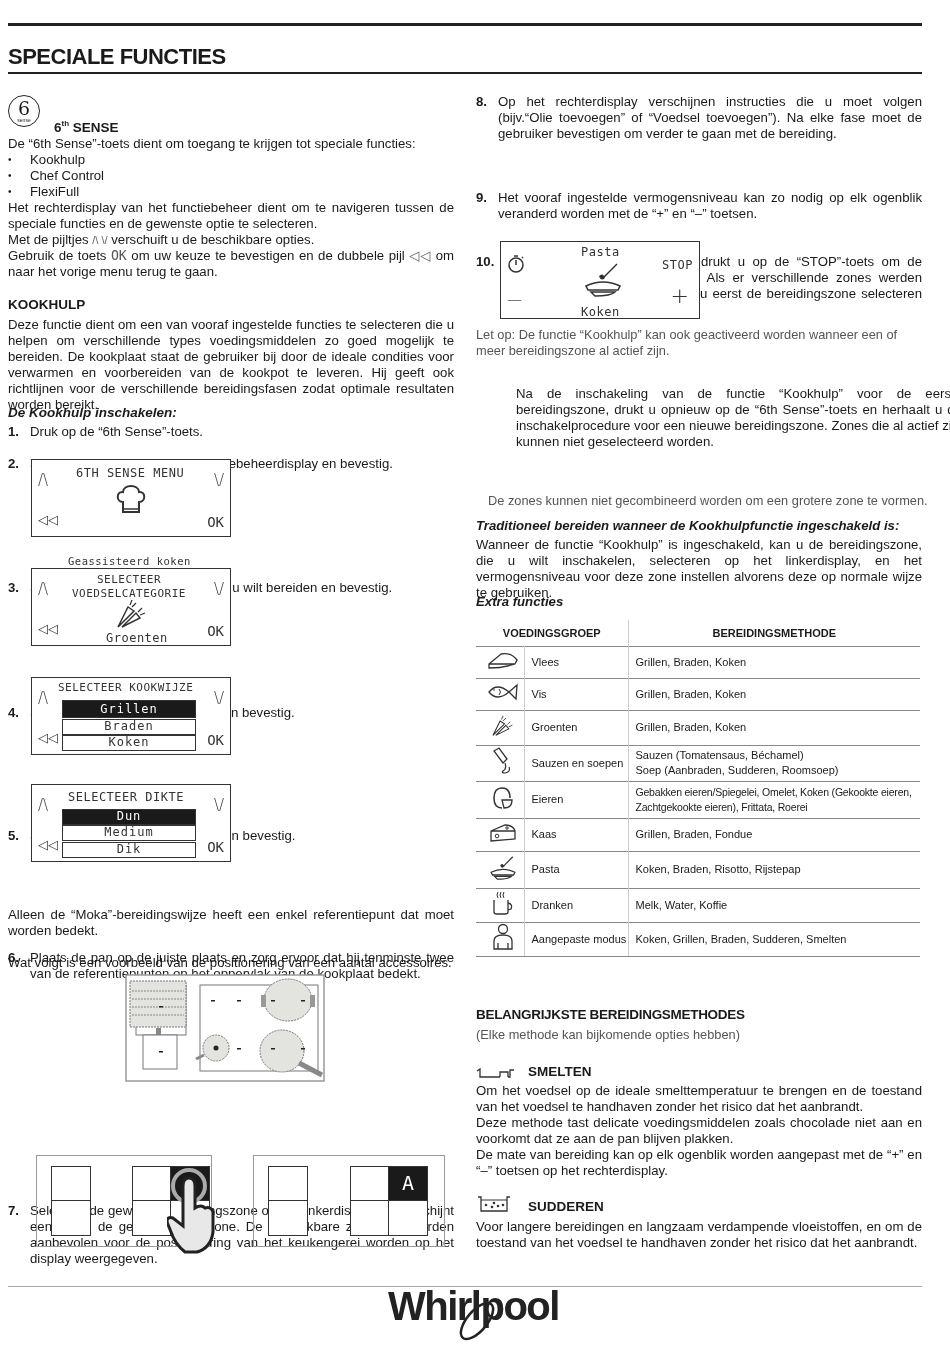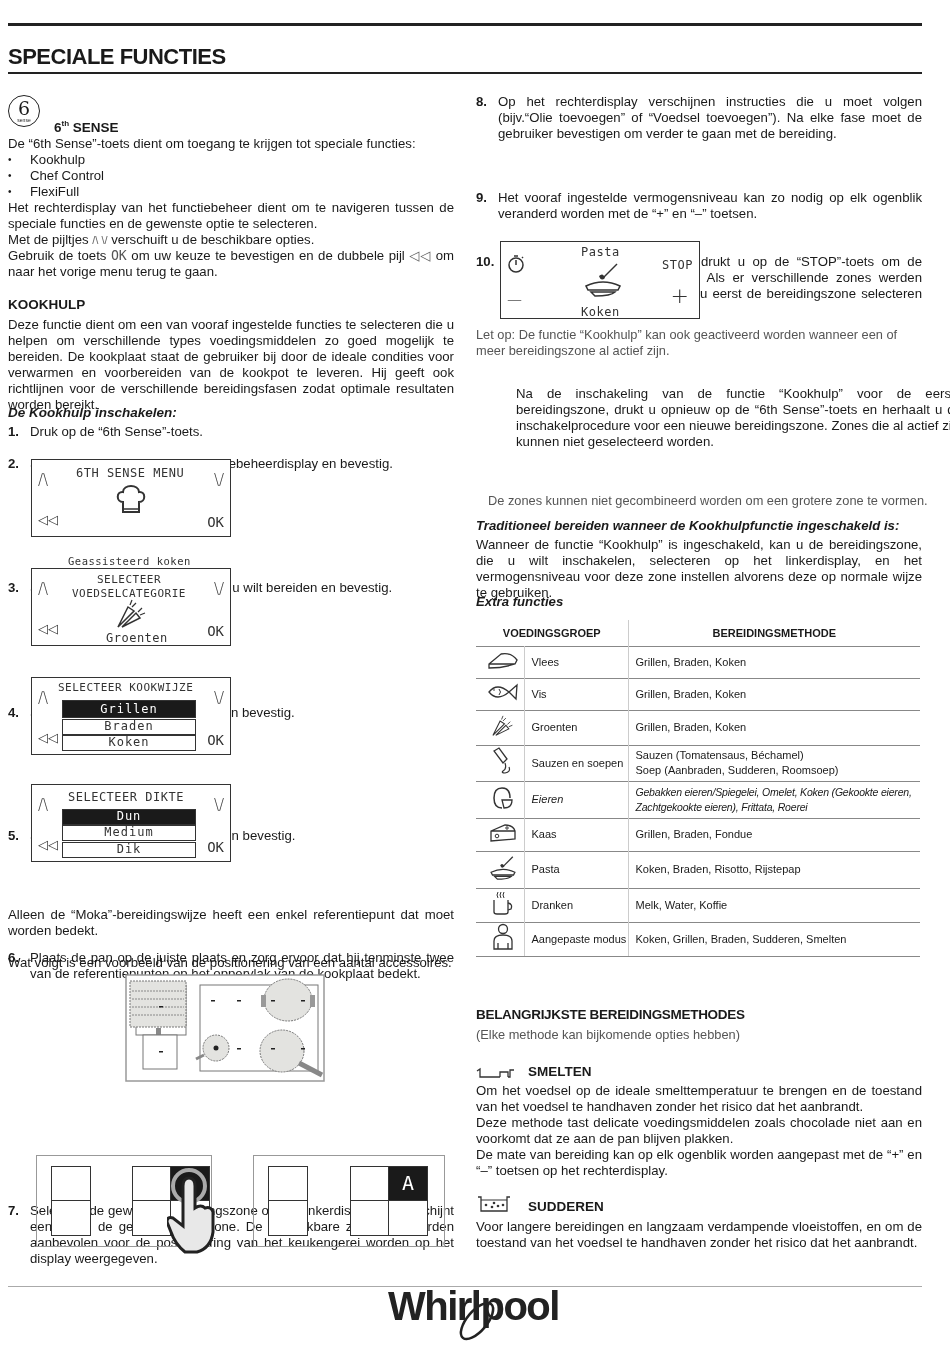--- a/index.html
+++ b/index.html
@@ -323,21 +323,21 @@
       <td class="icon-cell"><svg width="24" height="28" viewBox="0 0 24 28">
             <path d="M3 4 L8 1 L16 12 L12 16 Z" fill="none" stroke="#333" stroke-width="1.3"></path>
             <path d="M14 16 Q16 22 12 24 Q10 26 14 26 Q20 25 18 20" fill="none" stroke="#333" stroke-width="1.2"></path>
           </svg></td>
       <td class="group-cell">Sauzen en soepen</td>
       <td class="method-cell">
           <div>Sauzen (Tomatensaus, Béchamel)</div>
           <div>Soep (Aanbraden, Sudderen, Roomsoep)</div>
         </td>
     </tr>
-    <tr style="height:37px;font-style:italic;">
+    <tr style="height:37px;">
       <td class="icon-cell"><svg width="22" height="24" viewBox="0 0 22 24">
             <path d="M10 22 Q2 22 2 12 Q2 2 10 2 Q18 2 18 12" fill="none" stroke="#333" stroke-width="1.5"></path>
             <path d="M10 14 L20 14 Q20 22 12 22 Z" fill="none" stroke="#333" stroke-width="1.3"></path>
           </svg></td>
       <td class="group-cell">Eieren</td>
       <td class="method-cell" style="font-size:10.5px;letter-spacing:-0.2px;">
           <div>Gebakken eieren/Spiegelei, Omelet, Koken (Gekookte eieren,</div>
           <div>Zachtgekookte eieren), Frittata, Roerei</div>
         </td>
     </tr>

